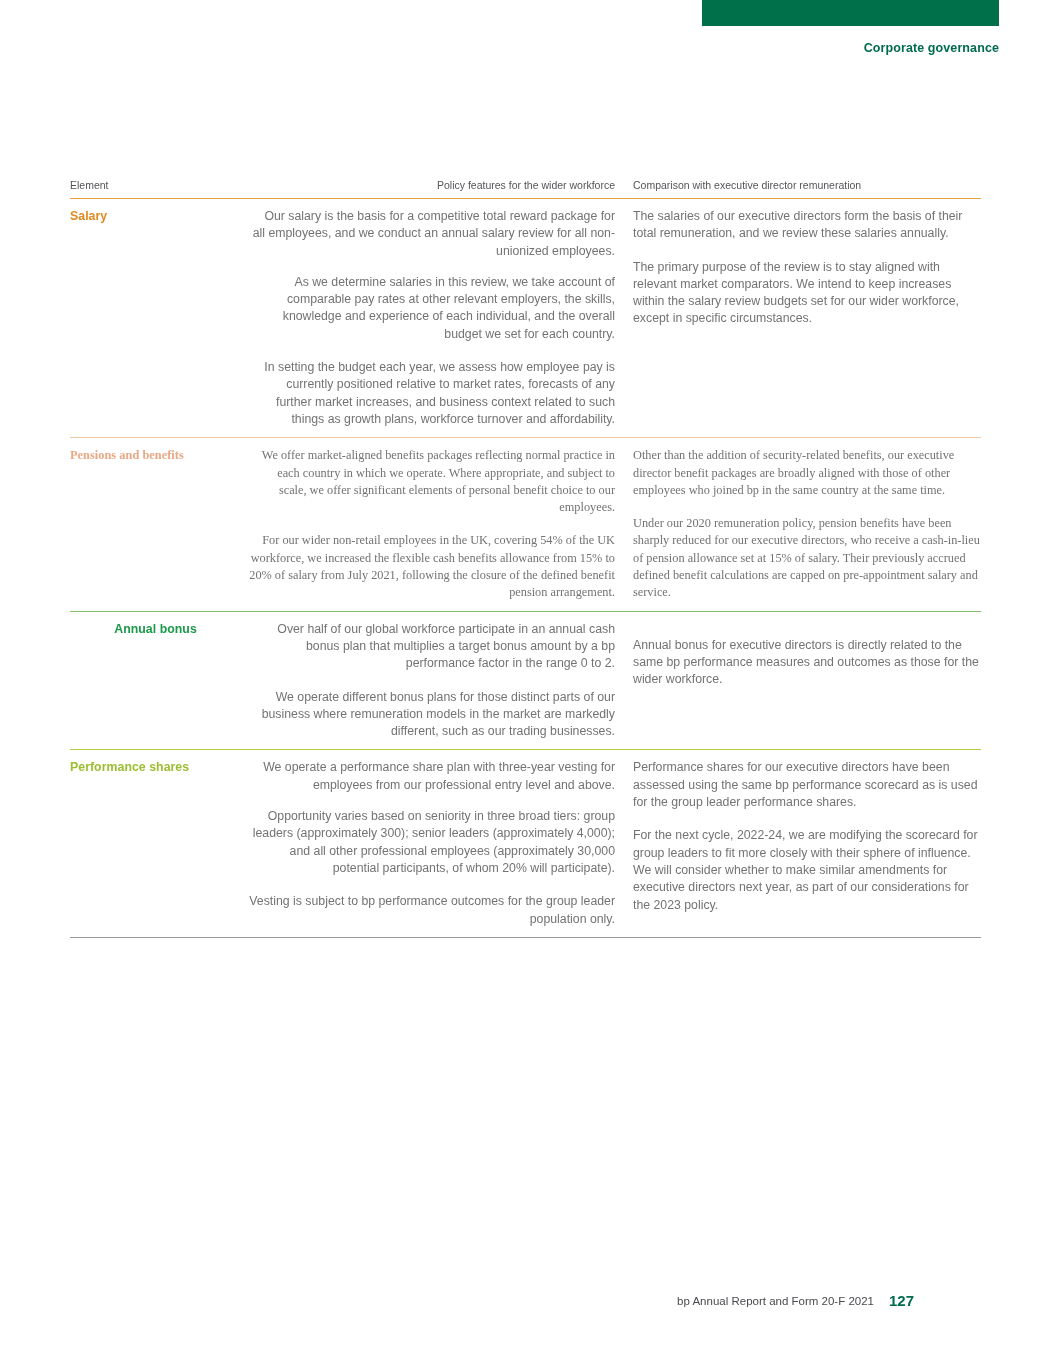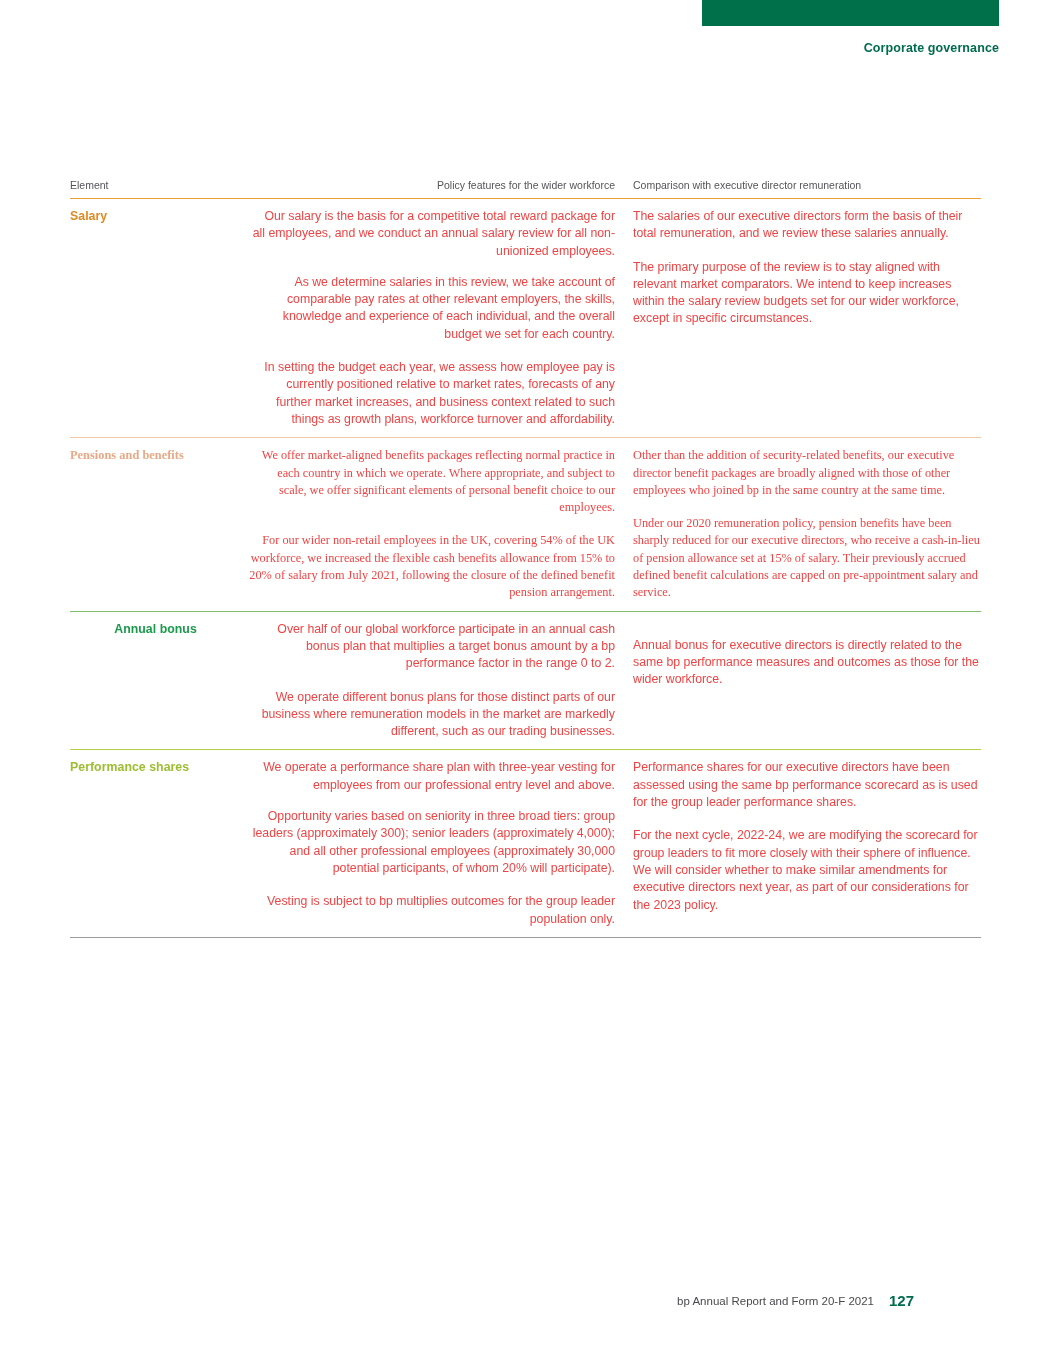--- a/index.html
+++ b/index.html
@@ -86,21 +86,21 @@
   }
   .label-salary     { color: #e08a22; }
   .label-pensions   { color: #e8a885; }
   .label-bonus      { color: #1a9a4b; text-align: center; }
   .label-perfshares { color: #9cbe31; }
 
   p.para {
     margin: 0 0 14px 0;
     font-size: 12.3px;
     line-height: 17.3px;
-    color: #ef4444;
+    color: #737373;
   }
   p.para:last-child { margin-bottom: 0; margin-top: 16px; }
 
   
   .footer {
     position: absolute;
     left: 0;
     top: 1295px;
     width: 960px;
     height: 24px;
@@ -178,21 +178,21 @@
     </div>
   </div>
 
   <div class="row row-body row-perfshares">
     <div class="col-element">
       <div class="label label-perfshares">Performance shares</div>
     </div>
     <div class="col-policy">
       <p class="para">We operate a performance share plan with three-year vesting for employees from our professional entry level and above.</p>
       <p class="para">Opportunity varies based on seniority in three broad tiers: group leaders (approximately 300); senior leaders (approximately 4,000); and all other professional employees (approximately 30,000 potential participants, of whom 20% will participate).</p>
-      <p class="para">Vesting is subject to bp multiplies outcomes for the group leader population only.</p>
+      <p class="para">Vesting is subject to bp performance outcomes for the group leader population only.</p>
     </div>
     <div class="col-comparison">
       <p class="para">Performance shares for our executive directors have been assessed using the same bp performance scorecard as is used for the group leader performance shares.</p>
       <p class="para">For the next cycle, 2022-24, we are modifying the scorecard for group leaders to fit more closely with their sphere of influence. We will consider whether to make similar amendments for executive directors next year, as part of our considerations for the 2023 policy.</p>
     </div>
   </div>
 
   <div class="table-bottom"></div>
 </div>
 

